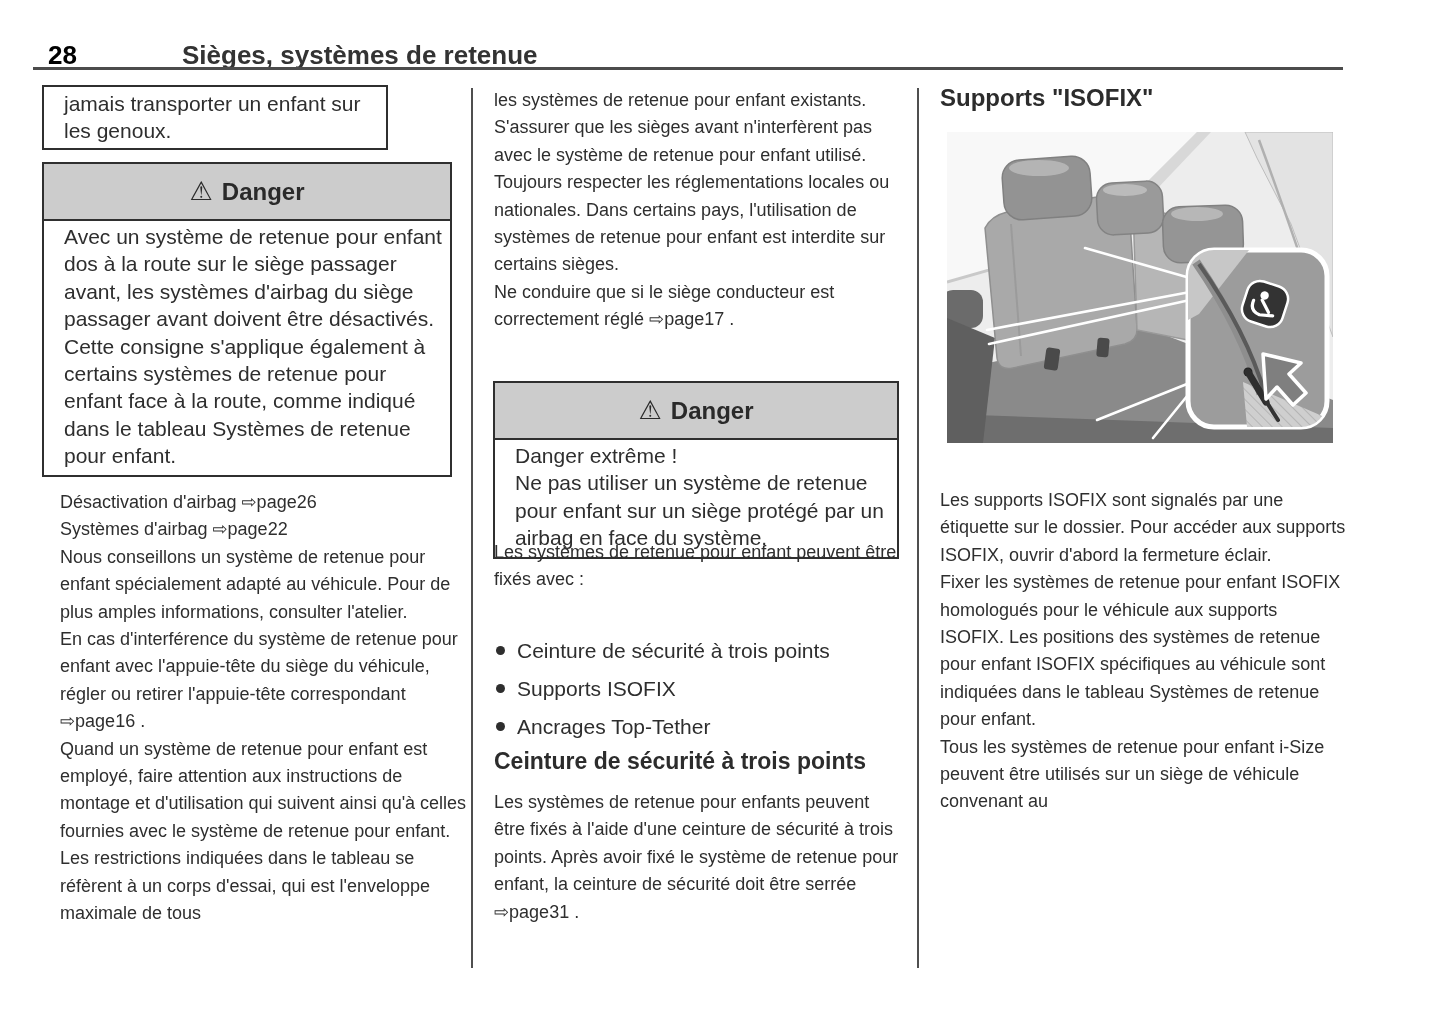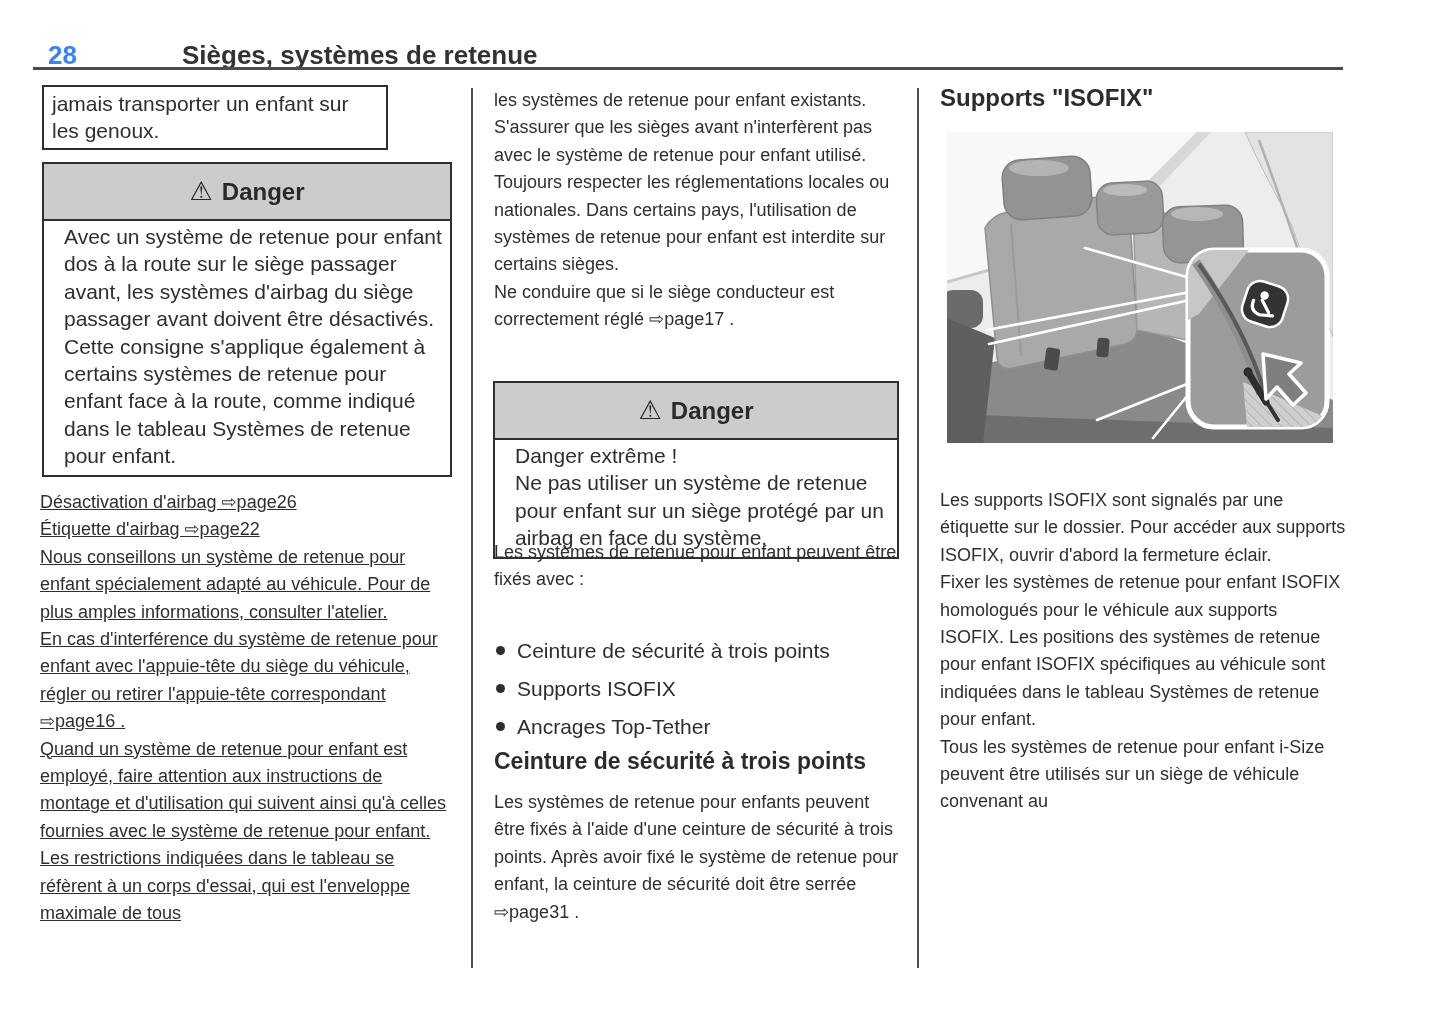--- a/index.html
+++ b/index.html
@@ -3,32 +3,32 @@
 <meta charset="utf-8">
 <style>
   html,body{margin:0;padding:0;}
   body{
     width:1445px;height:1018px;position:relative;background:#ffffff;
     font-family:"Liberation Sans", sans-serif;color:#2e2e2e;
     -webkit-font-smoothing:antialiased;overflow:hidden;
   }
   p{margin:0;}
   
-  .page-num{position:absolute;left:48px;top:40px;font-size:26px;font-weight:700;color:#3b82f6;}
+  .page-num{position:absolute;left:48px;top:40px;font-size:26px;font-weight:700;color:#000000;}
   .page-title{position:absolute;left:182px;top:40px;font-size:26px;font-weight:700;color:#333;text-align:center;}
   .hdr-rule{position:absolute;left:33px;top:67px;width:1310px;height:3px;background:#4c4c4c;}
   
   .vdiv{position:absolute;top:88px;height:880px;width:2px;background:#4f4f4f;}
   .vdiv.d1{left:471px;}
   .vdiv.d2{left:917px;}
   .textblock{position:absolute;font-size:18px;line-height:27.4px;color:#2e2e2e;}
   
   .note-box{
     position:absolute;left:42px;top:85px;width:346px;box-sizing:border-box;
-    border:2px solid #2f2f2f;background:#fff;padding:3px 8px;
+    border:2px solid #2f2f2f;background:#fff;padding:3px 20px;
     font-size:21px;line-height:27.4px;
   }
   .danger-box{
     position:absolute;box-sizing:border-box;border:2px solid #2f2f2f;background:#fff;
   }
   .danger-head{
     height:55px;border-bottom:2px solid #2f2f2f;
     display:flex;align-items:center;justify-content:center;gap:9px;
     font-size:24px;font-weight:700;color:#2a2a2a;
   }
@@ -62,23 +62,23 @@
 <div class="danger-box" style="left:42px;top:162px;width:410px;">
   <div class="danger-head" style="background:#cccccc;">
     <span class="warn-icon">⚠</span>
     <span>Danger</span>
   </div>
   <div class="danger-body">
     <p>Avec un système de retenue pour enfant dos à la route sur le siège passager avant, les systèmes d'airbag du siège passager avant doivent être désactivés. Cette consigne s'applique également à certains systèmes de retenue pour enfant face à la route, comme indiqué dans le tableau Systèmes de retenue pour enfant.</p>
   </div>
 </div>
 
-<div class="textblock" style="left:40px;top:489px;width:408px;text-decoration:underline;">
+<div class="textblock" style="left:60px;top:489px;width:408px;">
   <p>Désactivation d'airbag ⇨page26</p>
-  <p>Étiquette d'airbag ⇨page22</p>
+  <p>Systèmes d'airbag ⇨page22</p>
   <p>Nous conseillons un système de retenue pour enfant spécialement adapté au véhicule. Pour de plus amples informations, consulter l'atelier.</p>
   <p>En cas d'interférence du système de retenue pour enfant avec l'appuie-tête du siège du véhicule, régler ou retirer l'appuie-tête correspondant ⇨page16 .</p>
   <p>Quand un système de retenue pour enfant est employé, faire attention aux instructions de montage et d'utilisation qui suivent ainsi qu'à celles fournies avec le système de retenue pour enfant. Les restrictions indiquées dans le tableau se réfèrent à un corps d'essai, qui est l'enveloppe maximale de tous</p>
 </div>
 
 <div class="textblock" style="left:494px;top:87px;width:406px;">
   <p>les systèmes de retenue pour enfant existants. S'assurer que les sièges avant n'interfèrent pas avec le système de retenue pour enfant utilisé.</p>
   <p>Toujours respecter les réglementations locales ou nationales. Dans certains pays, l'utilisation de systèmes de retenue pour enfant est interdite sur certains sièges.</p>
   <p>Ne conduire que si le siège conducteur est correctement réglé ⇨page17 .</p>
 </div>

